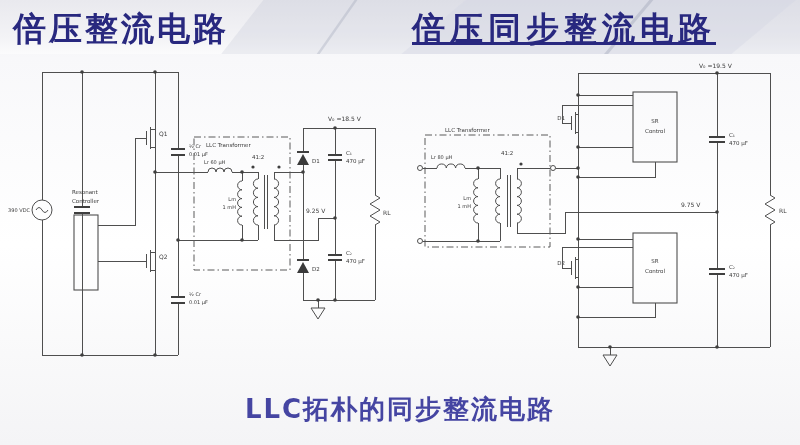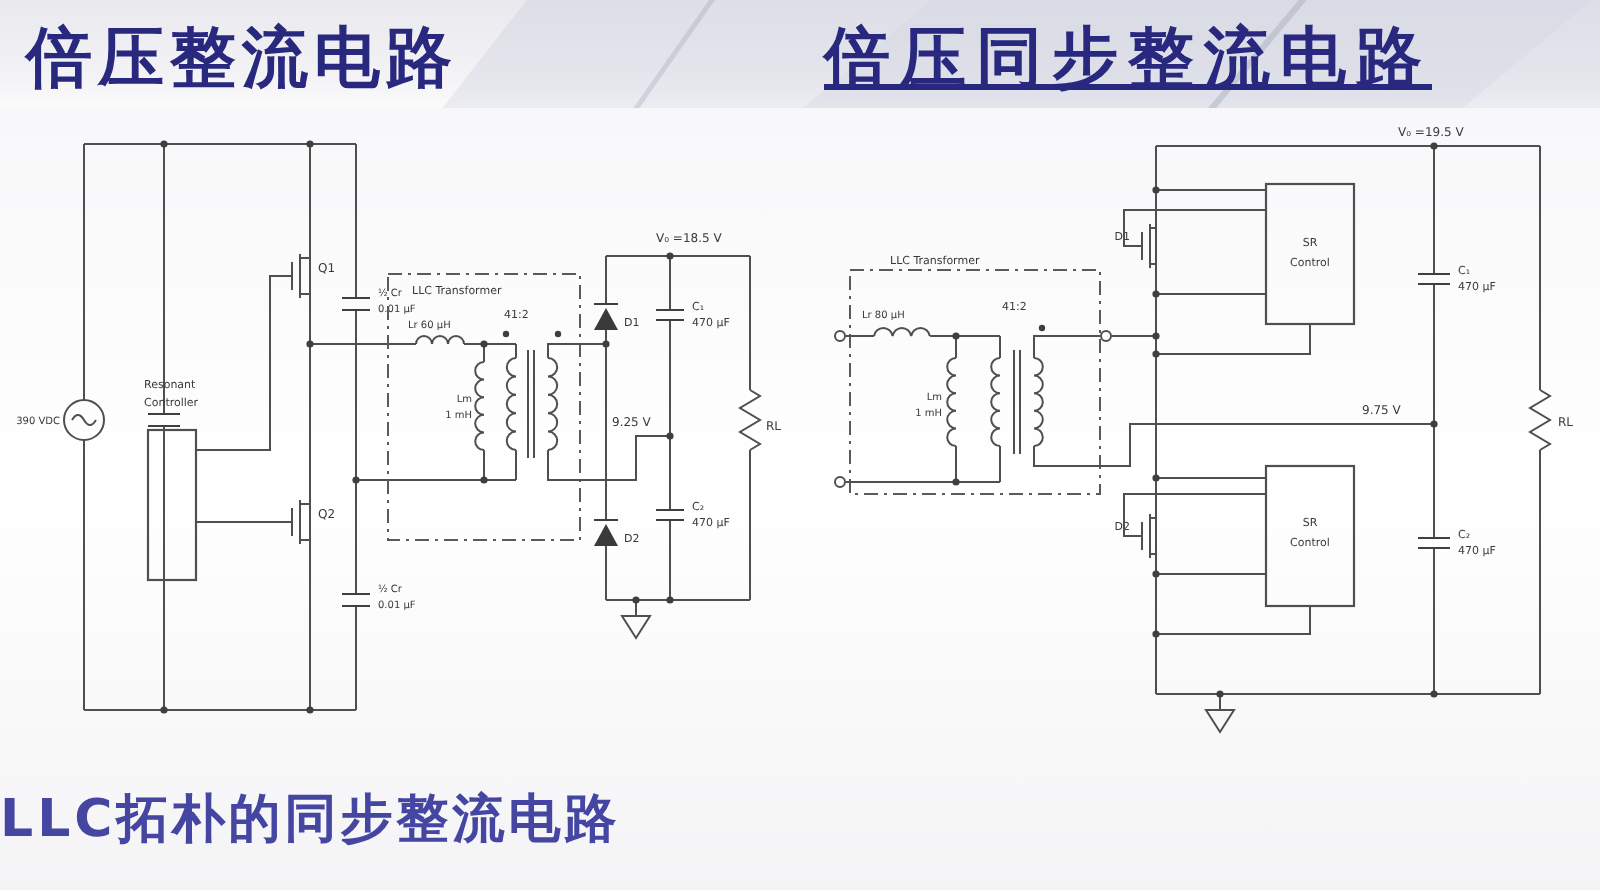--- a/index.html
+++ b/index.html
@@ -15,21 +15,21 @@
   .band .s2{position:absolute;left:430px;top:-30px;width:330px;height:120px;
     background:rgba(210,213,226,0.35);transform:skewX(-50deg);}
   .band .s3{position:absolute;left:620px;top:-40px;width:4px;height:150px;
     background:rgba(150,155,175,0.35);transform:skewX(-40deg);}
   .band .s4{position:absolute;left:330px;top:-40px;width:3px;height:150px;
     background:rgba(150,155,175,0.30);transform:skewX(-35deg);}
   .title{position:absolute;font-weight:bold;font-size:33px;color:#28287f;
     letter-spacing:3px;white-space:nowrap;text-align:right;}
   .title.left{left:13px;top:7px;}
   .title.right{left:412px;top:7px;letter-spacing:5px;text-decoration:underline;}
-  .caption{position:absolute;left:0;top:392px;width:800px;
+  .caption{position:absolute;left:0;top:392px;width:800px;text-align:center;
     font-size:26px;font-weight:600;color:#4545a2;letter-spacing:2px;}
   svg.circ{position:absolute;}
   svg.circ .w{stroke:#4f4f4f;stroke-width:1;fill:none;}
   svg.circ .wc{stroke:#4f4f4f;stroke-width:1;fill:none;shape-rendering:crispEdges;}
   svg.circ .plate{stroke:#3f3f3f;stroke-width:1.4;fill:none;shape-rendering:crispEdges;}
   svg.circ .box{stroke:#4f4f4f;stroke-width:1.1;fill:none;}
   svg.circ .dash{stroke:#5a5a5a;stroke-width:1;fill:none;stroke-dasharray:7 3 1.5 3;}
   svg.circ text{fill:#3a3a3a;font-family:"DejaVu Sans","Liberation Sans",sans-serif;}
   svg.circ .t5{font-size:5px;}
   svg.circ .t55{font-size:5.5px;}

